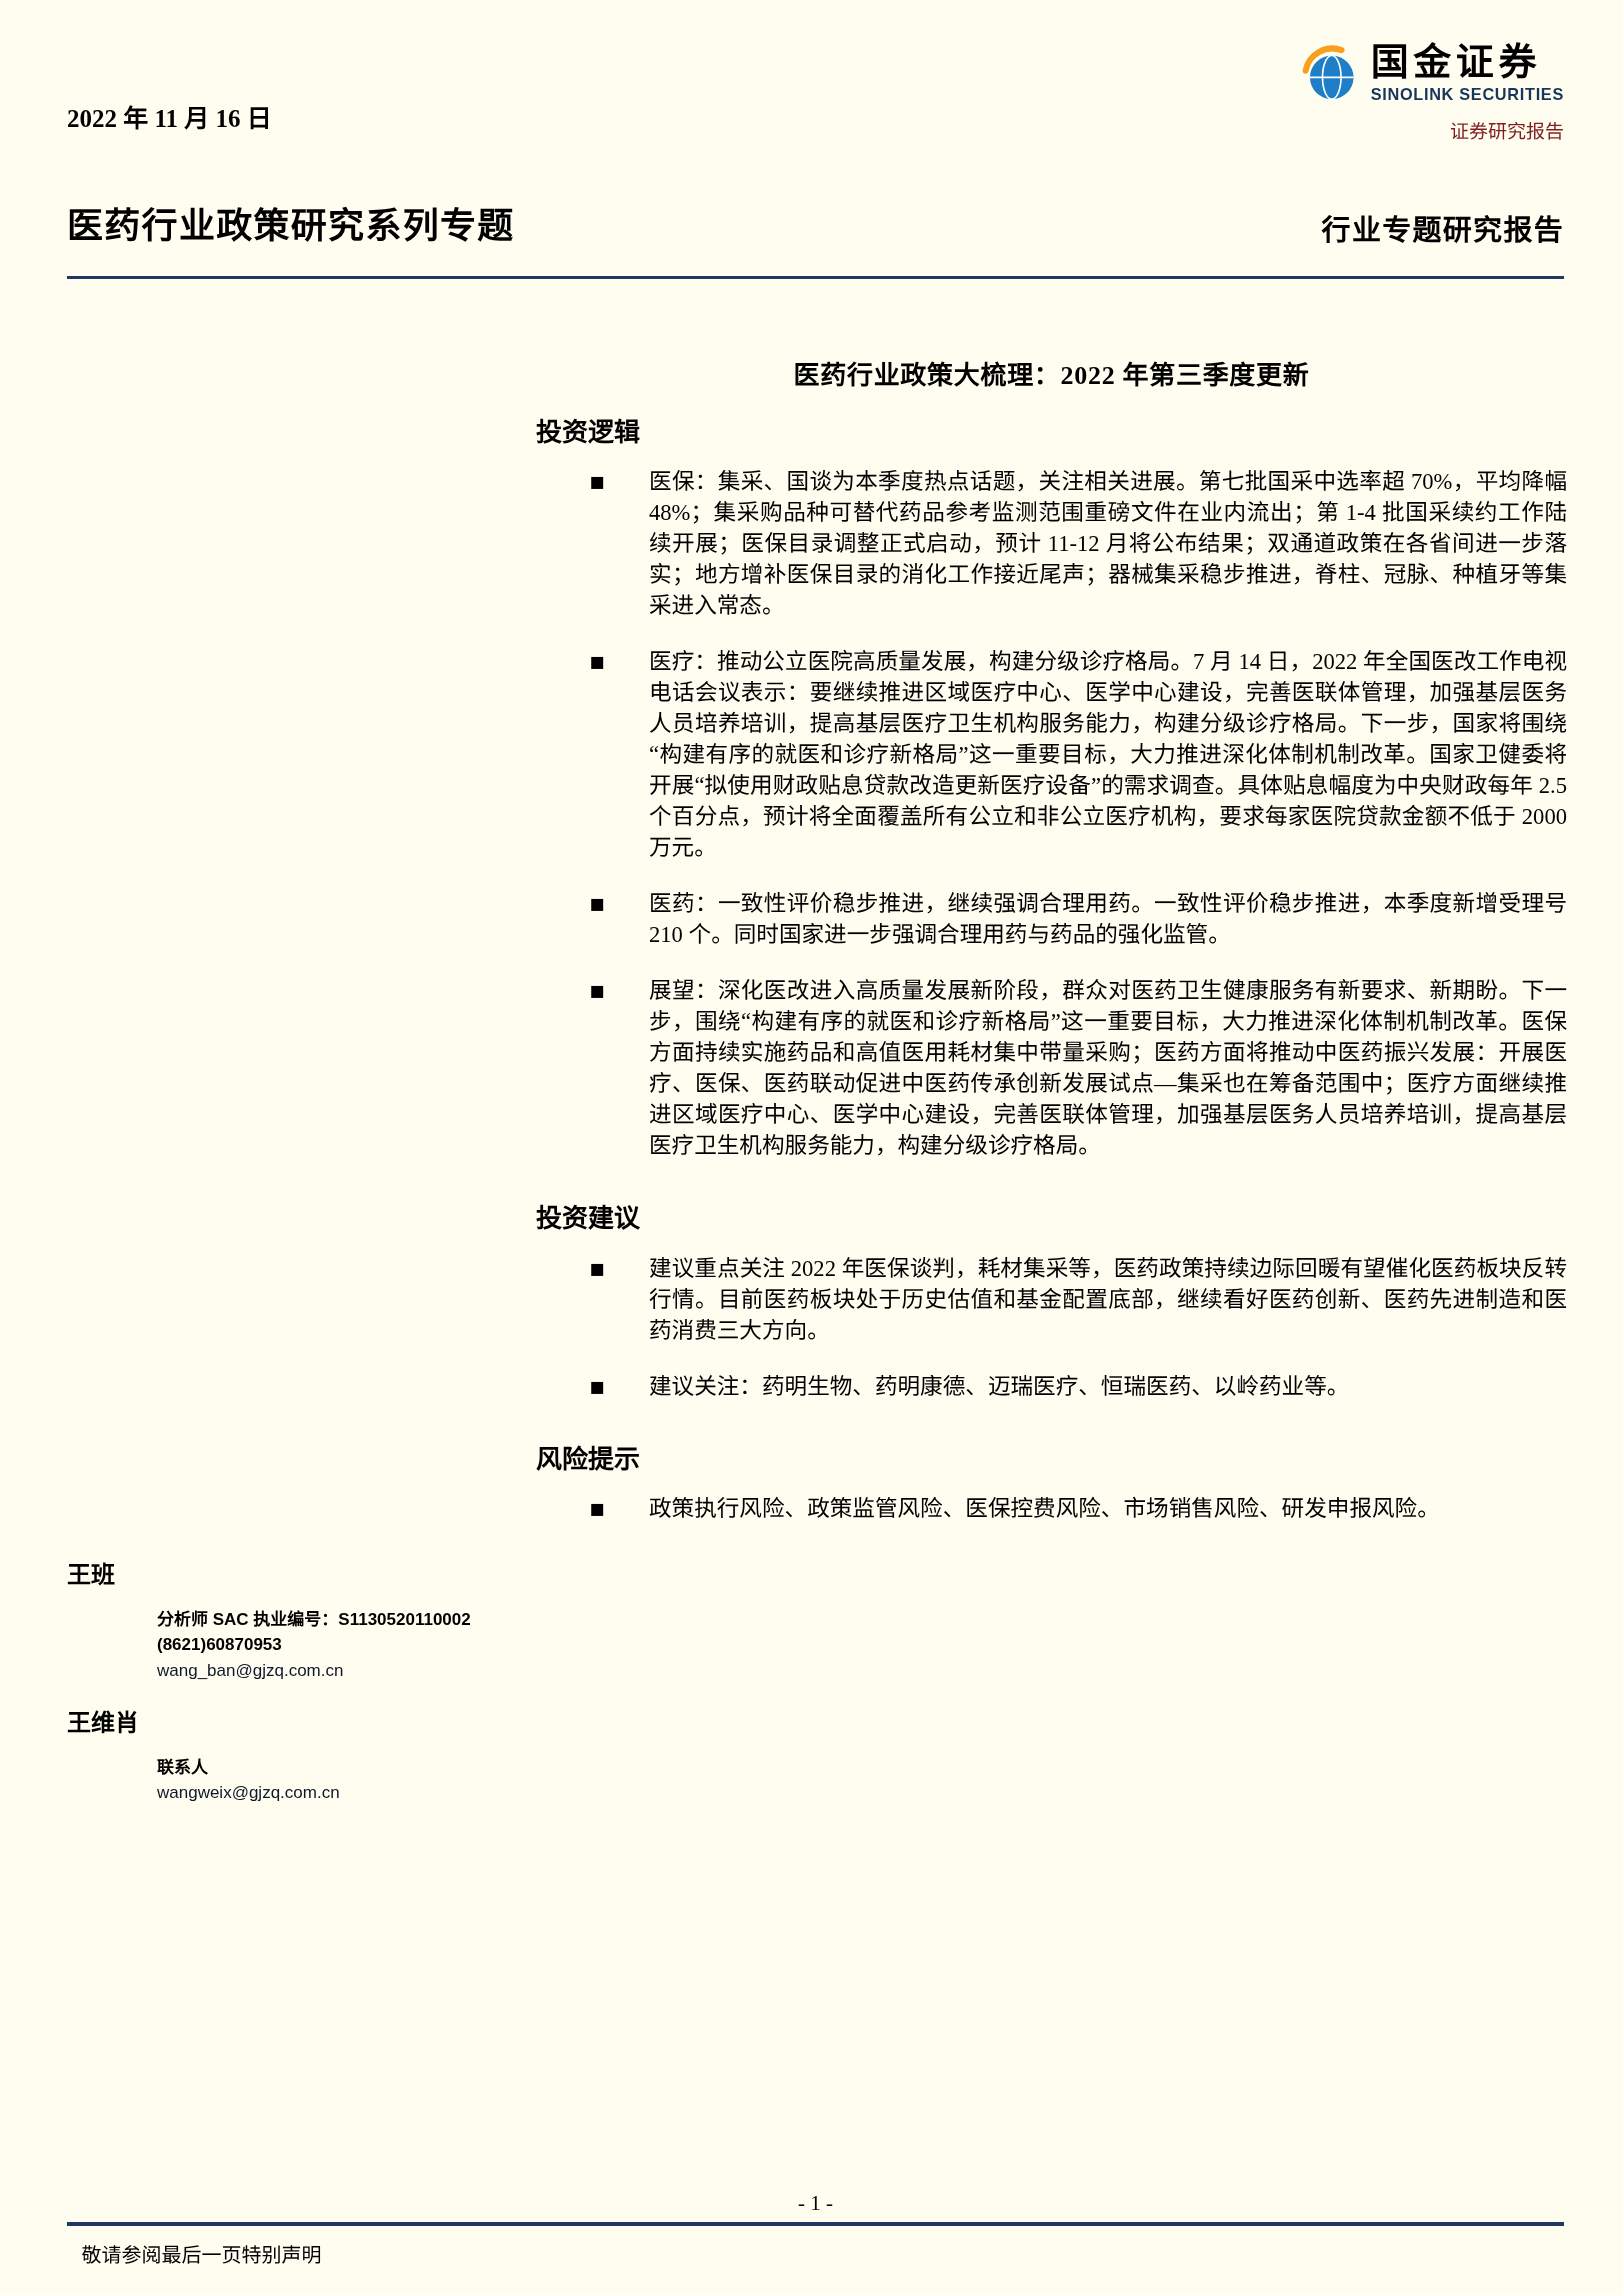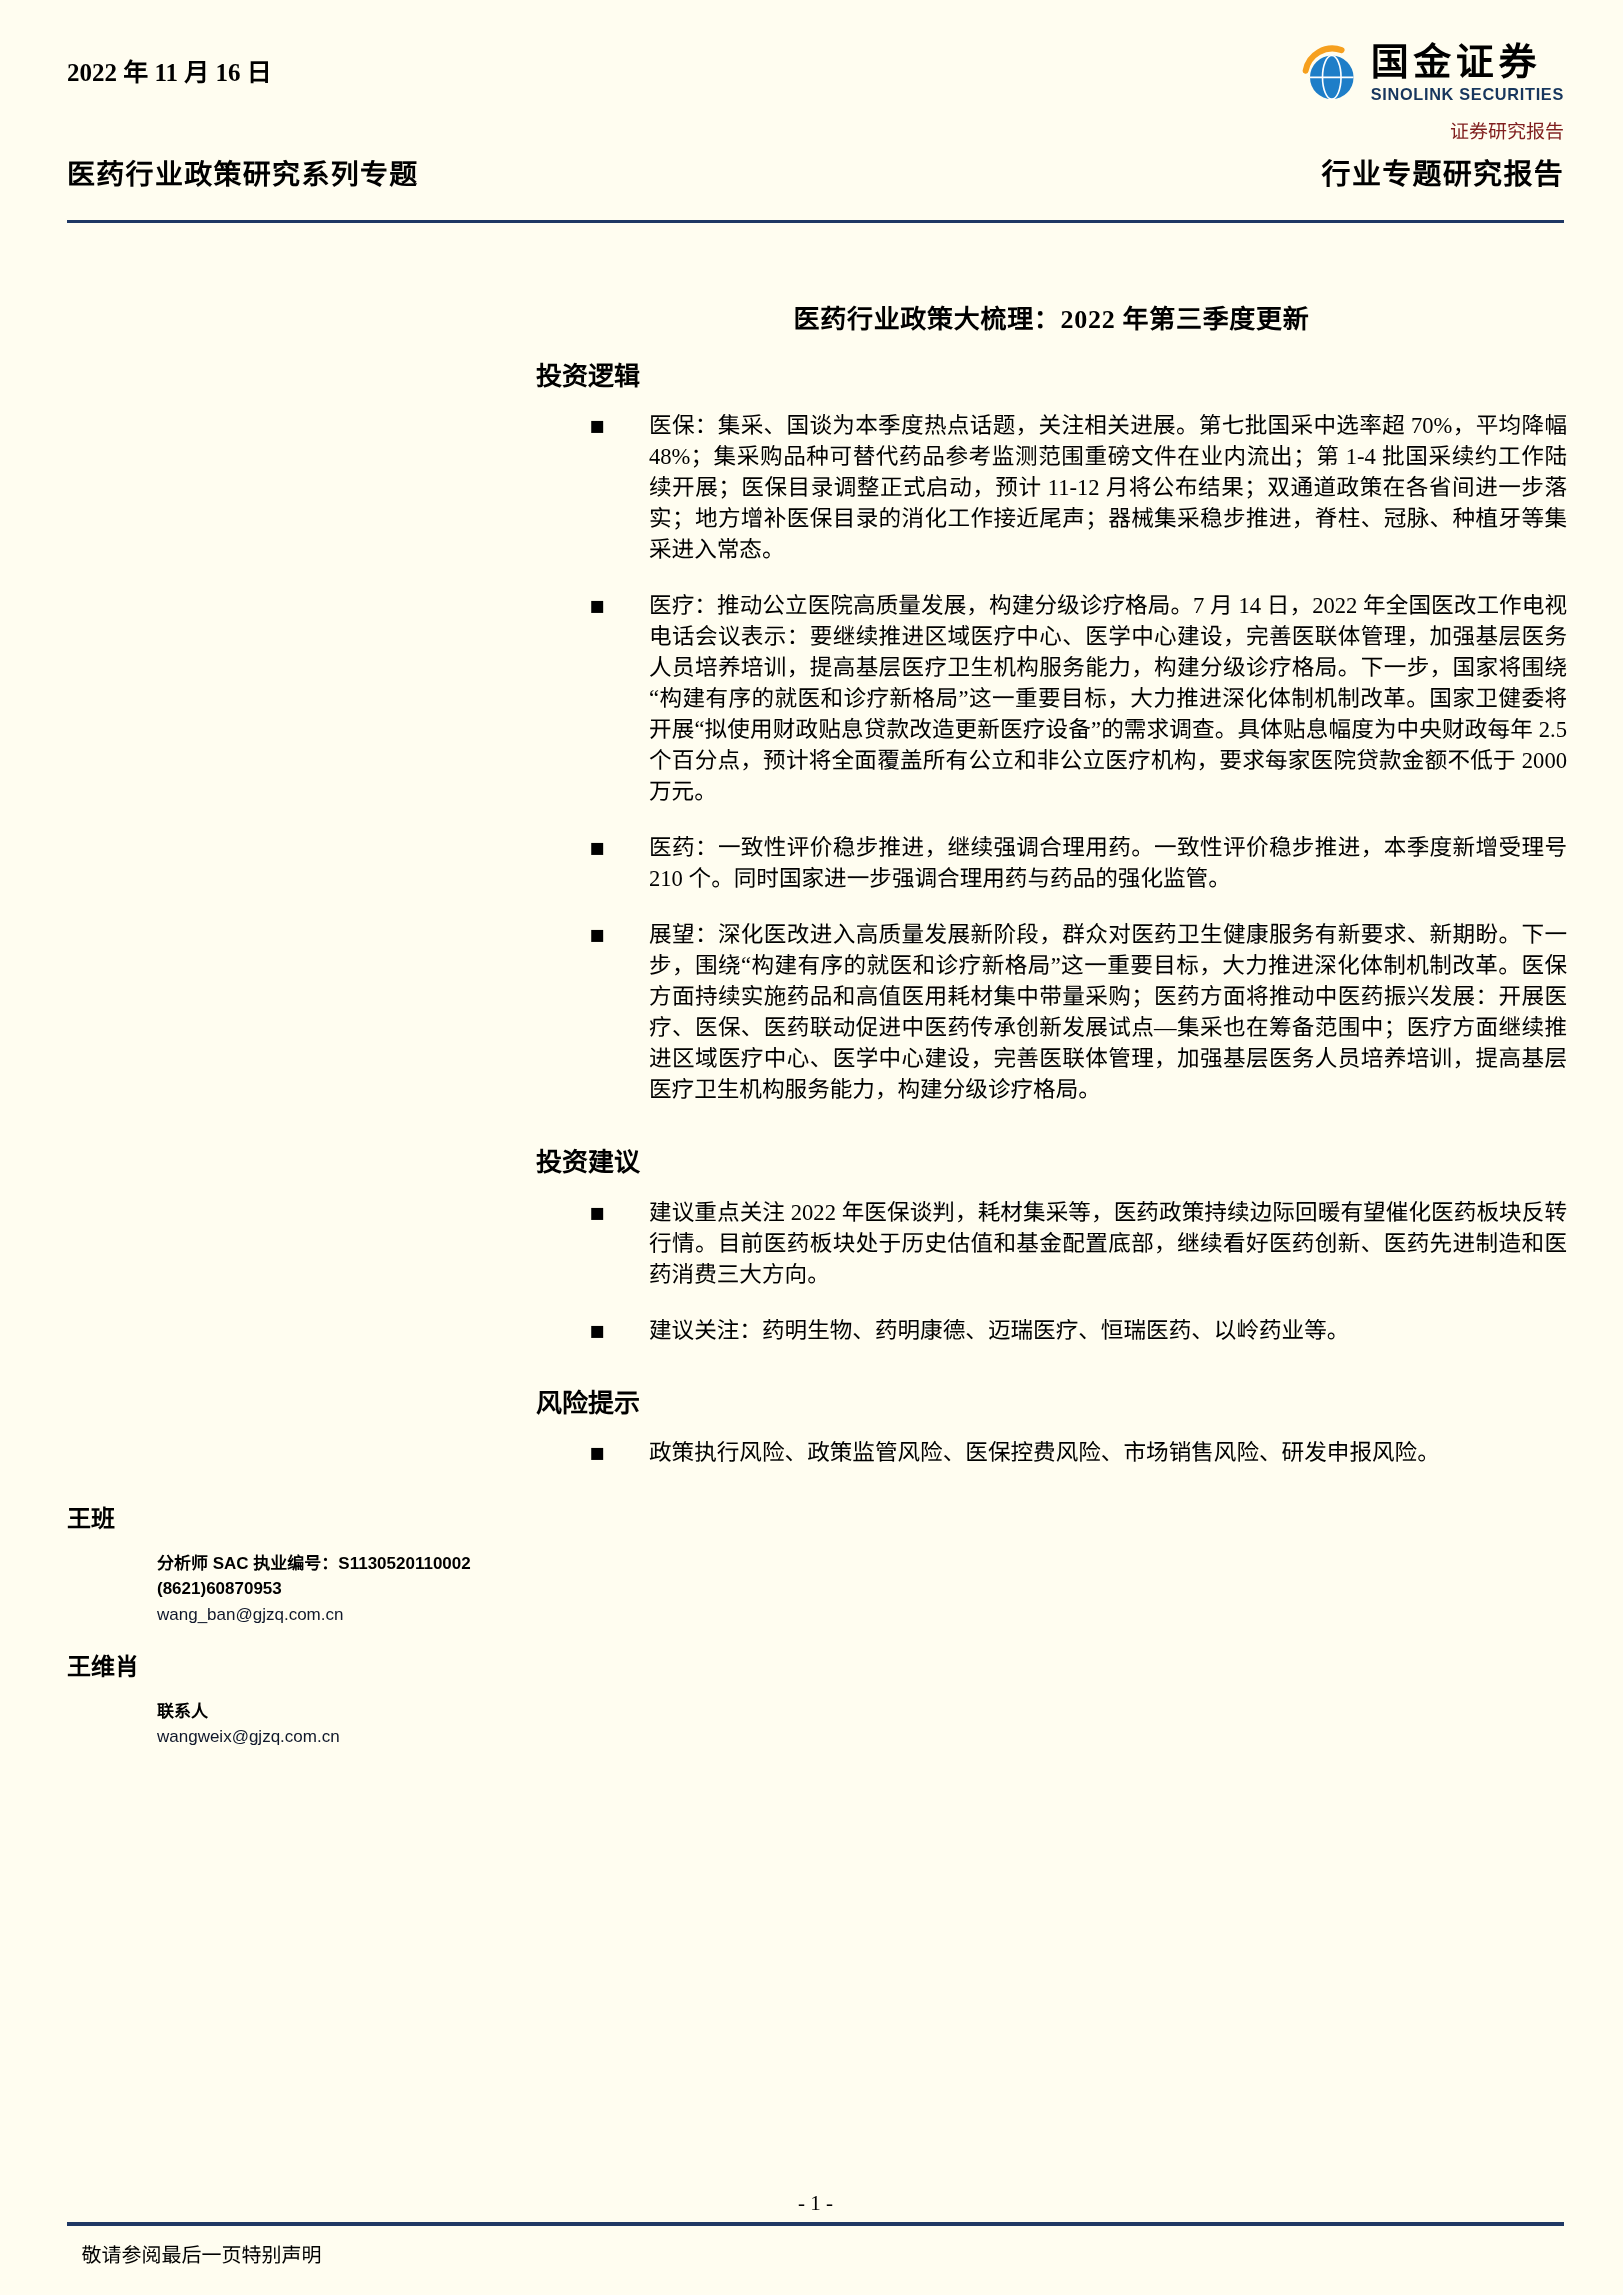--- a/index.html
+++ b/index.html
@@ -18,27 +18,27 @@
   .page {
     position: relative;
     width: 1623px;
     height: 2295px;
     background: var(--bg, #FFFDF0);
     overflow: hidden;
   }
 
   
   .header { position: relative; padding: 52px 59px 0 67px; }
-  .date { font-size: 25px; font-weight: 700; }
+  .date { font-size: 25px; font-weight: 700; margin-top: 46px; }
   .group { font-size: 26px; font-weight: 700; margin-top: 71px; }
   .series-row {
     display: flex; justify-content: space-between; align-items: flex-end;
     margin-top: 62px;
   }
-  .series-title { font-size: 28px; font-weight: 700; letter-spacing: 1.3px; }
+  .series-title { font-size: 36px; font-weight: 700; letter-spacing: 1.3px; }
   .report-type { font-size: 29px; font-weight: 700; letter-spacing: 1.3px; }
   .header-rule { height: 3.9px; background: var(--accent, #1F3864); margin-top: 27.5px; }
 
   .brand { position: absolute; top: 43px; right: 59px; }
   .brand-row { display: flex; align-items: center; gap: 12px; }
   .brand-text { text-align: left; }
   .brand-name { font-size: 38px; font-weight: 700; letter-spacing: 4.6px; line-height: 1.05; }
   .brand-en {
     font-family: "Liberation Sans", "DejaVu Sans", sans-serif;
     font-size: 16.3px; font-weight: 700; color: var(--navy-text, #17365D);

